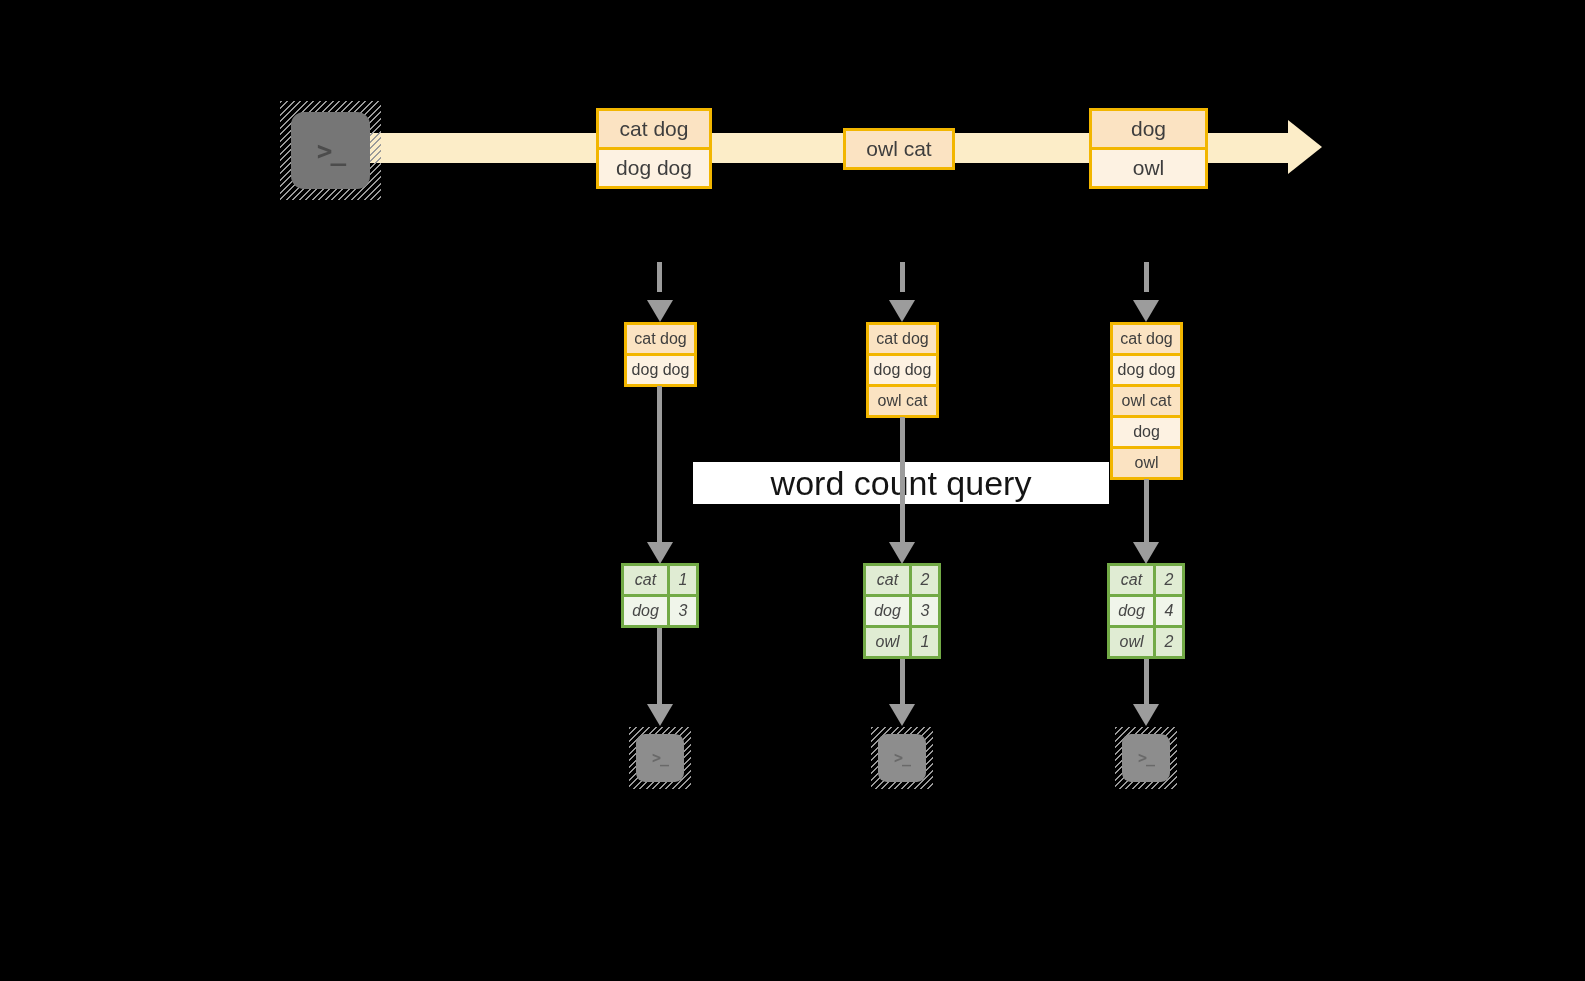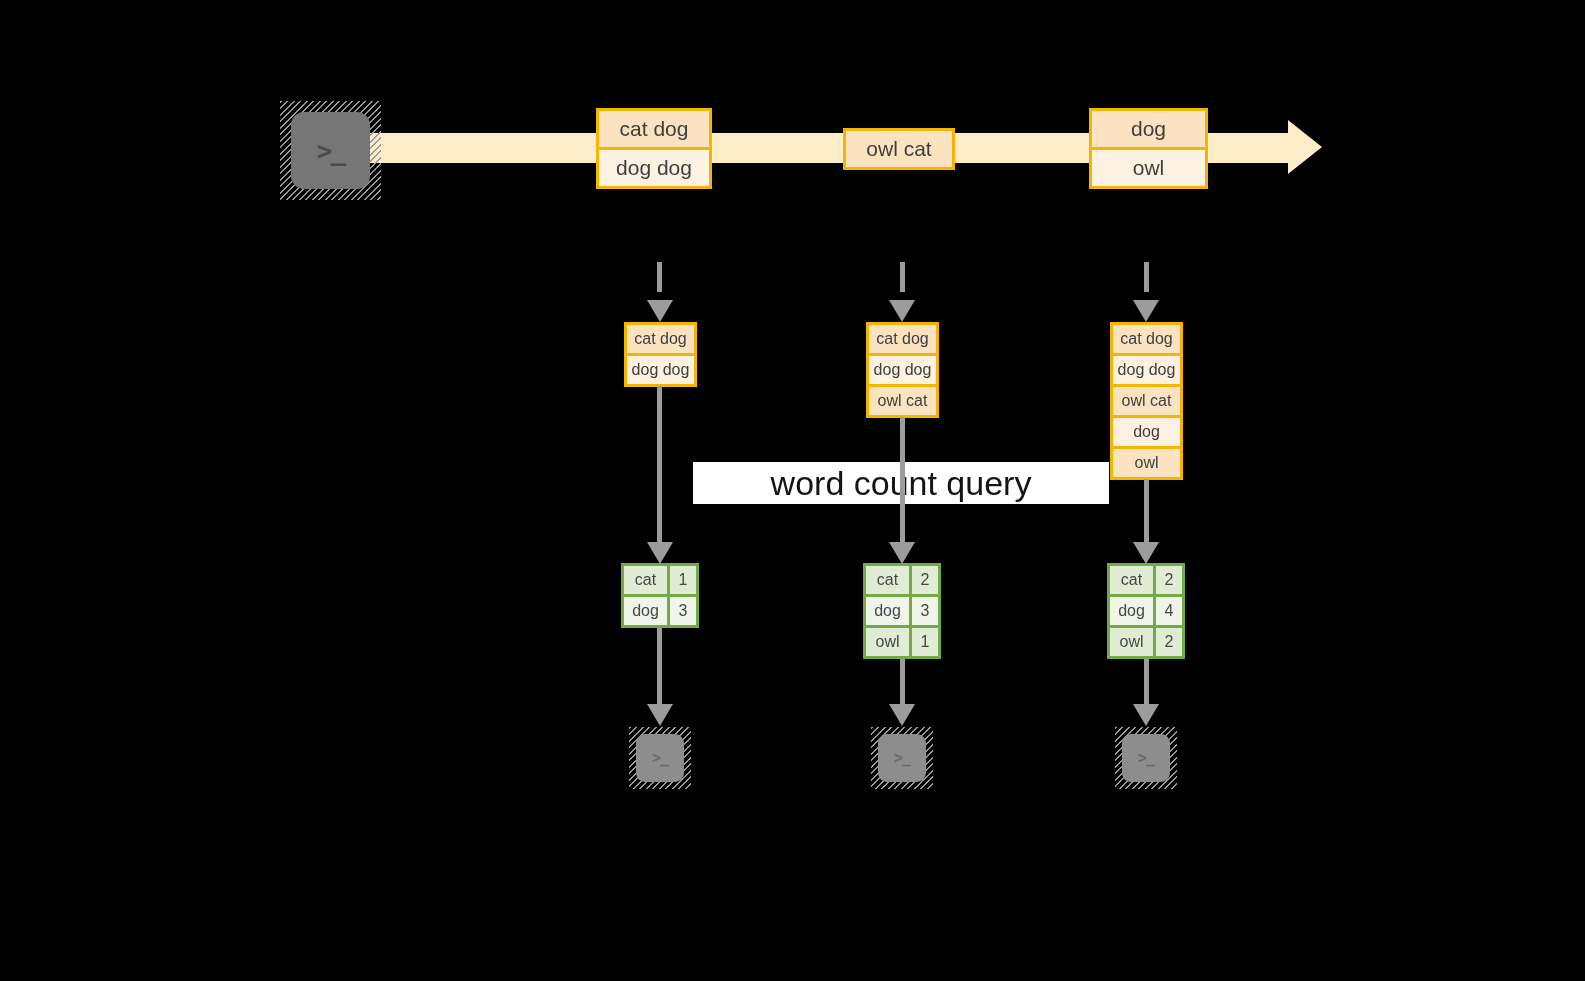--- a/index.html
+++ b/index.html
@@ -38,21 +38,21 @@
     border:3px solid var(--gold);background:var(--gold);z-index:3;}
   .orow{display:flex;align-items:center;justify-content:center;color:var(--ink);}
   .orow.dark{background:var(--peach-dark);}
   .orow.light{background:var(--peach-light);}
   .stream-box .orow{height:36px;font-size:21px;}
   .stack{z-index:6;}
   .stack .orow{height:28px;font-size:16px;width:67px;}
   
   .gtable{position:absolute;display:grid;grid-template-columns:1fr 26px;gap:3px;
     border:3px solid var(--green-border);background:var(--green-border);width:72px;z-index:6;}
-  .gcell{height:28px;display:flex;align-items:center;justify-content:center;font-size:16px;color:#474747;}
+  .gcell{height:28px;display:flex;align-items:center;justify-content:center;font-size:16px;color:#474747;font-style:italic;}
   .gcell.dark{background:var(--green-dark);}
   .gcell.light{background:var(--green-light);}
   
   .vline{position:absolute;width:5px;background:var(--arrow-gray);z-index:7;}
   .vhead{position:absolute;width:0;height:0;z-index:7;
     border-left:13px solid transparent;border-right:13px solid transparent;border-top:22px solid var(--arrow-gray);}
   
   .banner{position:absolute;left:693px;top:462px;width:416px;height:42px;background:#ffffff;z-index:4;
     display:flex;align-items:center;justify-content:center;font-size:34px;font-weight:400;color:#141414;}
 </style>

